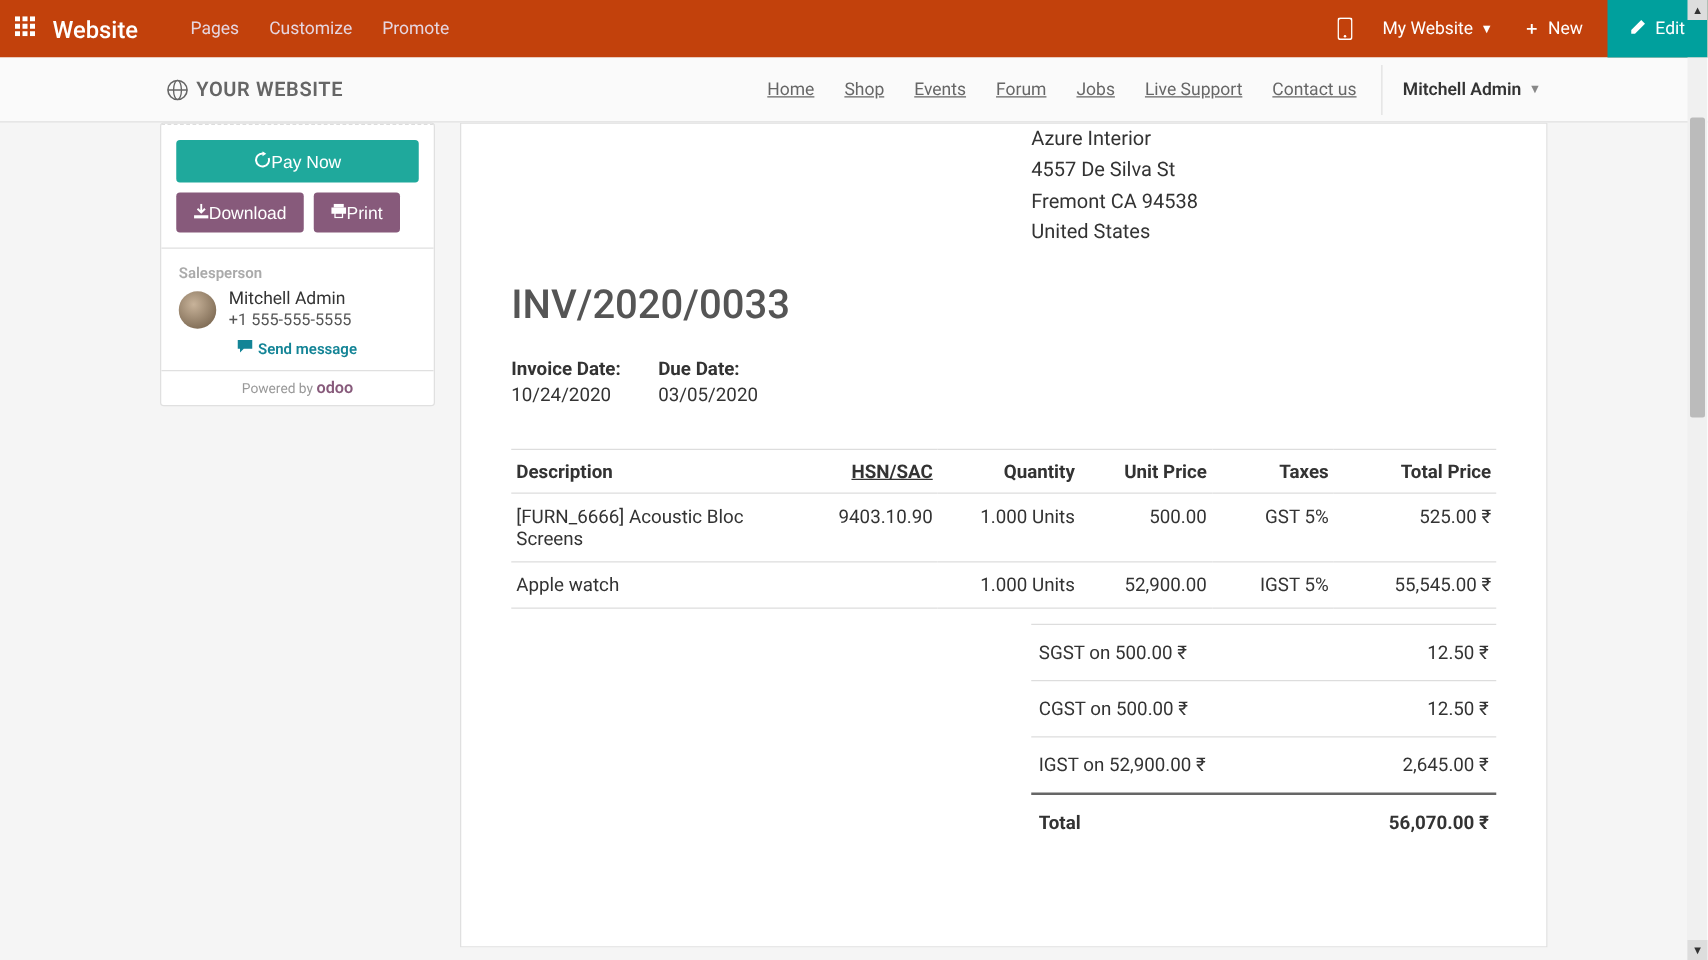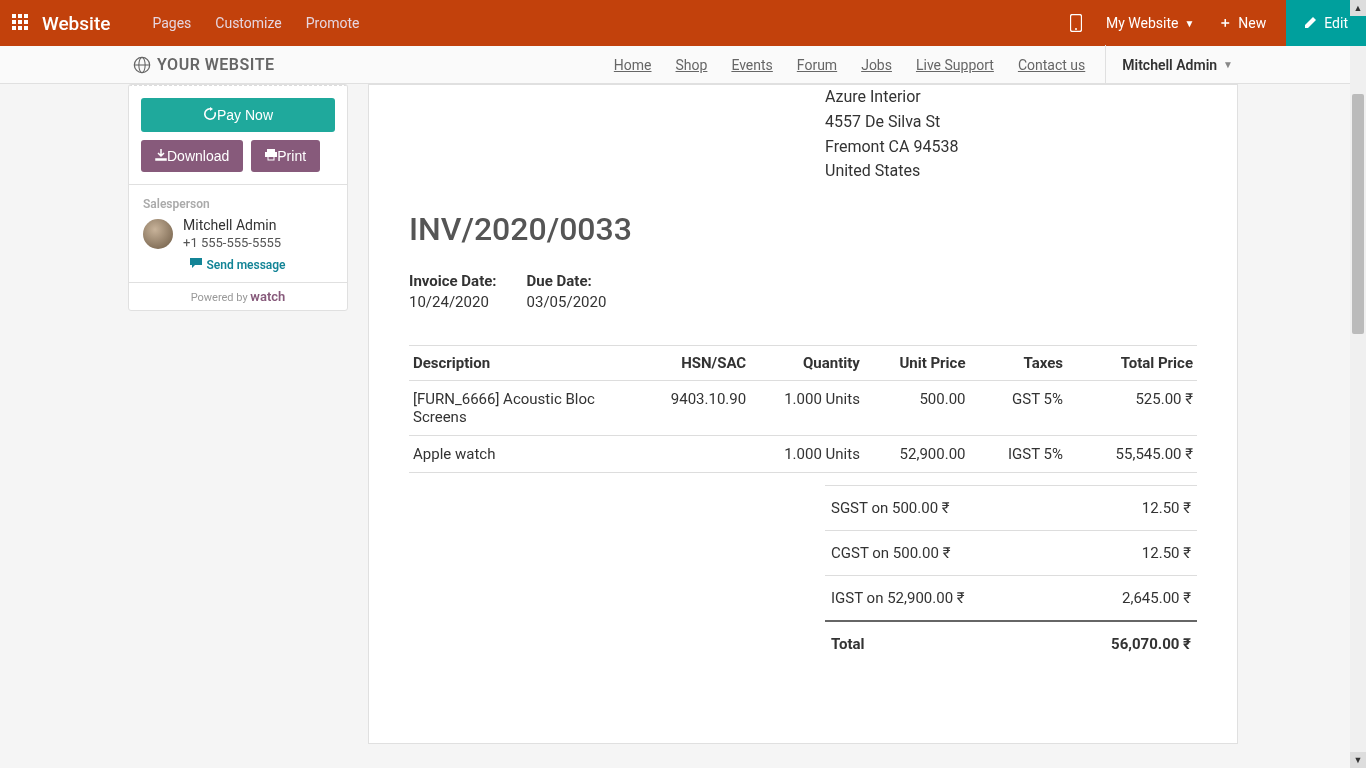--- a/index.html
+++ b/index.html
@@ -7,21 +7,21 @@
 .topbar { background: #c2410c; color: #fff; height: 46px; display: flex; align-items: center; padding: 0 12px; }
 .topbar .apps-icon { margin-right: 14px; cursor: pointer; }
 .topbar .brand { font-size: 19px; font-weight: 500; margin-right: 30px; cursor: pointer; }
 .topbar .menu-item { padding: 0 12px; cursor: pointer; color: #e6d6e0; font-size: 14px; }
 .topbar .spacer { flex: 1; }
 .topbar .right-item { padding: 0 12px; cursor: pointer; display: flex; align-items: center; color: #fff; }
 .topbar .caret { margin-left: 6px; font-size: 10px; }
 .topbar .new-btn { display: flex; align-items: center; gap: 6px; }
 .topbar .edit-btn { background: #00a09d; height: 46px; display: flex; align-items: center; padding: 0 18px; cursor: pointer; margin-right: -12px; margin-left: 8px; gap: 6px; }
 
-.navbar { background: #fafafa; border-bottom: 1px solid #e0e0e0; height: 38px; display: flex; align-items: center; padding: 0 0; }
+.navbar { background: #fafafa; border-bottom: 1px solid #e0e0e0; height: 52px; display: flex; align-items: center; padding: 0 0; }
 .nav-container { width: 1100px; margin: 0 auto; display: flex; align-items: center; }
 .navbar .logo { display: flex; align-items: center; gap: 6px; font-weight: 600; color: #666; font-size: 16px; letter-spacing: 0.5px; cursor: pointer; }
 .navbar .logo svg { width: 18px; height: 18px; fill: #666; }
 .navbar .nav-spacer { flex: 1; }
 .navbar .nav-link { padding: 0 12px; color: #666; cursor: pointer; font-size: 14px; text-decoration: underline; }
 .navbar .nav-user { padding: 0 0 0 16px; color: #333; font-weight: 600; cursor: pointer; display: flex; align-items: center; border-left: 1px solid #e0e0e0; margin-left: 8px; height: 40px; }
 .navbar .nav-user .caret { margin-left: 6px; font-size: 10px; color: #888; }
 
 .page-body { display: flex; max-width: 1110px; margin: 0 auto; gap: 20px; align-items: flex-start; padding-top: 0; }
 .sidebar { width: 220px; flex-shrink: 0; }
@@ -186,21 +186,21 @@
           <span>
             <svg width="12" height="11" viewBox="0 0 12 11">
                 <path d="M0 0h12v7H5l-3 3V7H0z" fill="#138496"></path>
               </svg>
           </span>
           <span>Send message</span>
         </div>
       </div>
       <div class="powered">
         <span>Powered by</span>
-        <span class="odoo">watch</span>
+        <span class="odoo">odoo</span>
       </div>
     </div>
   </div>
 
   <div class="doc">
     <div class="addr">
       <div>Azure Interior</div>
       <div>4557 De Silva St</div>
       <div>Fremont CA 94538</div>
       <div>United States</div>
@@ -214,21 +214,21 @@
       <div class="date-block">
         <div class="dlabel">Due Date:</div>
         <div class="dval">03/05/2020</div>
       </div>
     </div>
 
     <table class="lines">
       <thead>
         <tr>
           <th style="width:28%;">Description</th>
-          <th class="r" style="width:14%;">HSN/SAC</th>
+          <th class="r" style="width:14%;text-decoration:underline;">HSN/SAC</th>
           <th class="r" style="width:14%;">Quantity</th>
           <th class="r" style="width:13%;">Unit Price</th>
           <th class="r" style="width:12%;">Taxes</th>
           <th class="r" style="width:16%;">Total Price</th>
         </tr>
       </thead>
       <tbody>
         <tr>
           <td>[FURN_6666] Acoustic Bloc Screens</td>
           <td class="r">9403.10.90</td>

